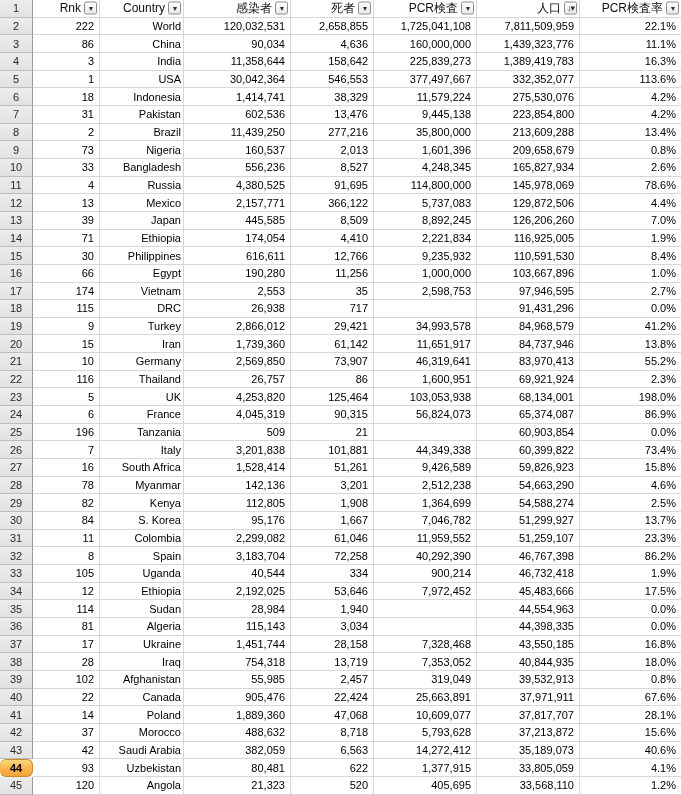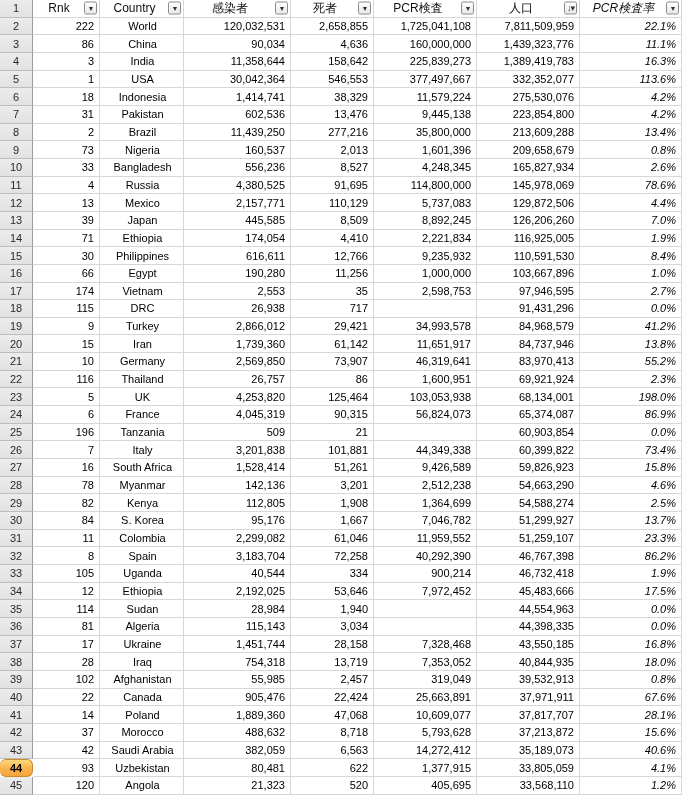--- a/index.html
+++ b/index.html
@@ -13,23 +13,23 @@
   .row{display:flex;flex:0 0 auto;height:17.667px;}
   .cell{
     box-sizing:border-box;height:100%;
     border-right:1px solid #d7d7d7;border-bottom:1px solid #d7d7d7;
     font-size:11px;line-height:16px;color:#000;
     white-space:nowrap;overflow:hidden;
     display:flex;align-items:center;
   }
   
   .c0{width:33px;}  .c1{width:67px;}  .c2{width:84px;}  .c3{width:107px;}
-  .c4{width:83px;}  .c5{width:103px;} .c6{width:103px;} .c7{width:102px;font-style:italic;}
+  .c4{width:83px;}  .c5{width:103px;} .c6{width:103px;} .c7{width:102px;}
   
-  .al{justify-content:center;padding-left:4px;padding-right:2px;}
+  .al{justify-content:flex-end;padding-left:4px;padding-right:2px;}
   .ar{justify-content:flex-end;padding-right:5px;padding-left:2px;}
   
   .rowhead{
     background:linear-gradient(180deg,#ececec 0%,#e2e2e2 100%);
     border-right:1px solid #9c9c9c;border-bottom:1px solid #bdbdbd;
     color:#2a2a2a;font-size:11px;justify-content:center;
   }
   .rowhead.active{
     background:linear-gradient(180deg,#fcd97e 0%,#f9b24a 55%,#f6a43c 100%);
     border-right:1px solid #c9882b;border-bottom:1px solid #c9882b;
@@ -176,21 +176,21 @@
     <div class="cell c3 ar">4,380,525</div>
     <div class="cell c4 ar">91,695</div>
     <div class="cell c5 ar">114,800,000</div>
     <div class="cell c6 ar">145,978,069</div>
     <div class="cell c7 ar">78.6%</div>
   </div><div class="row">
     <div class="cell c0 rowhead">12</div>
     <div class="cell c1 ar">13</div>
     <div class="cell c2 al">Mexico</div>
     <div class="cell c3 ar">2,157,771</div>
-    <div class="cell c4 ar">110,129</div>
+    <div class="cell c4 ar">366,122</div>
     <div class="cell c5 ar">5,737,083</div>
     <div class="cell c6 ar">129,872,506</div>
     <div class="cell c7 ar">4.4%</div>
   </div><div class="row">
     <div class="cell c0 rowhead">13</div>
     <div class="cell c1 ar">39</div>
     <div class="cell c2 al">Japan</div>
     <div class="cell c3 ar">445,585</div>
     <div class="cell c4 ar">8,509</div>
     <div class="cell c5 ar">8,892,245</div>

